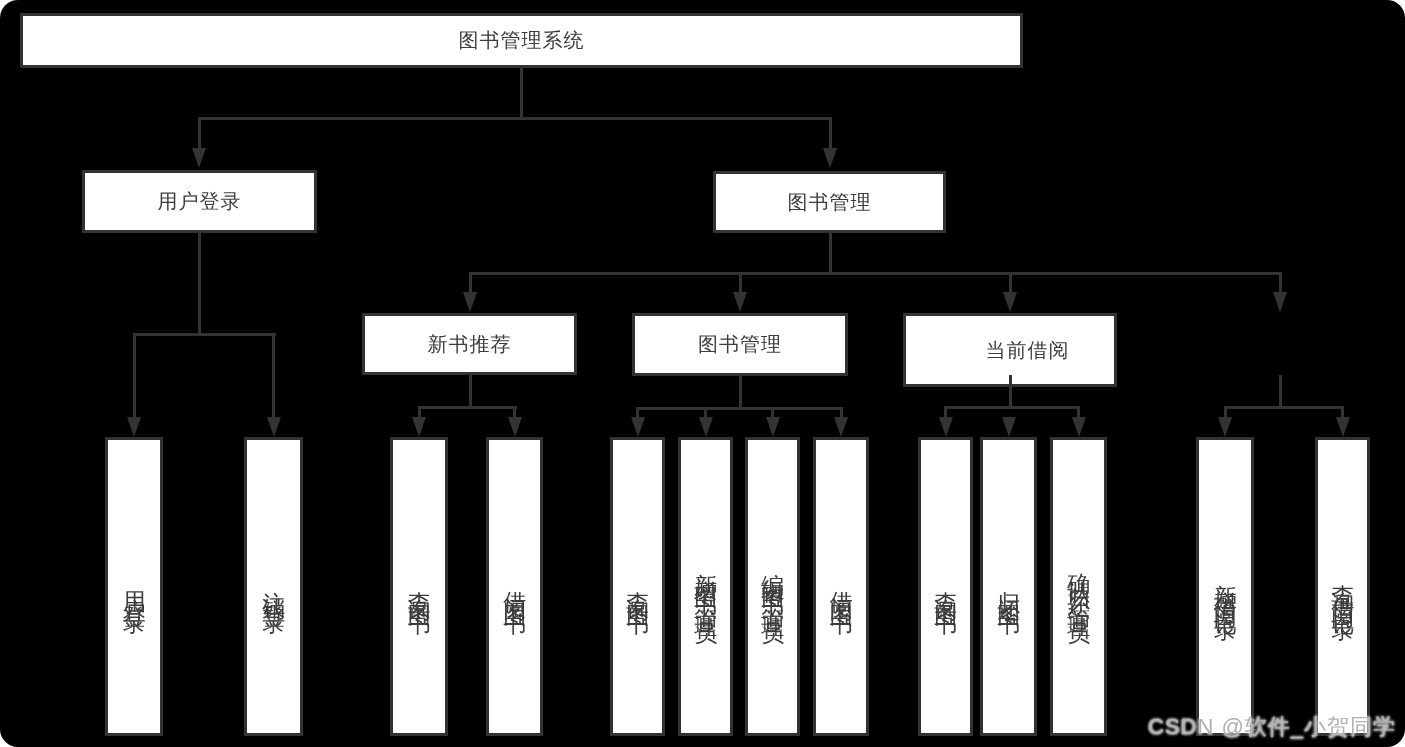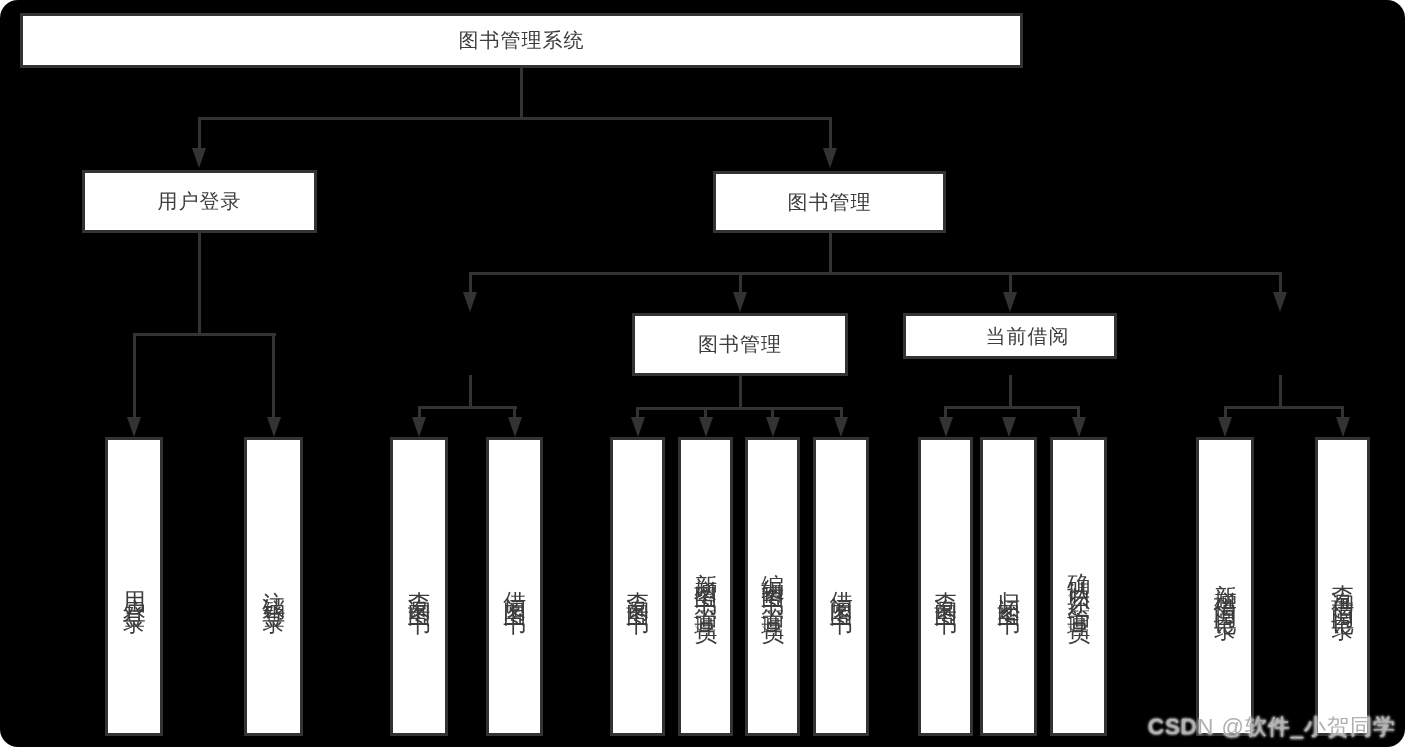--- a/index.html
+++ b/index.html
@@ -88,24 +88,27 @@
   <div class="hline" style="left:468.5px; top:272px; width:813px;"></div>
   <div class="vline" style="left:468.5px; top:272px; height:24px;"></div>
   <div class="vline" style="left:738.5px; top:272px; height:24px;"></div>
   <div class="vline" style="left:1008.5px; top:272px; height:24px;"></div>
   <div class="vline" style="left:1278.5px; top:272px; height:24px;"></div>
   <div class="arrow" style="left:470px; top:292px;"></div>
   <div class="arrow" style="left:740px; top:292px;"></div>
   <div class="arrow" style="left:1010px; top:292px;"></div>
   <div class="arrow" style="left:1280px; top:292px;"></div>
 
+  <div class="box" style="left:362px; top:313px; width:215px; height:62px;">
+    <span>新书推荐</span>
+  </div>
   <div class="box" style="left:632px; top:313px; width:216px; height:63px;">
     <span>图书管理</span>
   </div>
-  <div class="box" style="left:903px; top:313px; width:214px; height:46px;padding-left:35px;">
+  <div class="box" style="left:903px; top:313px; width:214px; height:74px;padding-left:35px;">
     <span>当前借阅</span>
   </div>
 
   <div class="vline" style="left:468.5px; top:375px; height:34px;"></div>
   <div class="hline" style="left:417.5px; top:406px; width:99px;"></div>
   <div class="vline" style="left:417.5px; top:406px; height:14px;"></div>
   <div class="vline" style="left:513px; top:406px; height:14px;"></div>
   <div class="arrow" style="left:419px; top:417px;"></div>
   <div class="arrow" style="left:514.5px; top:417px;"></div>
 

